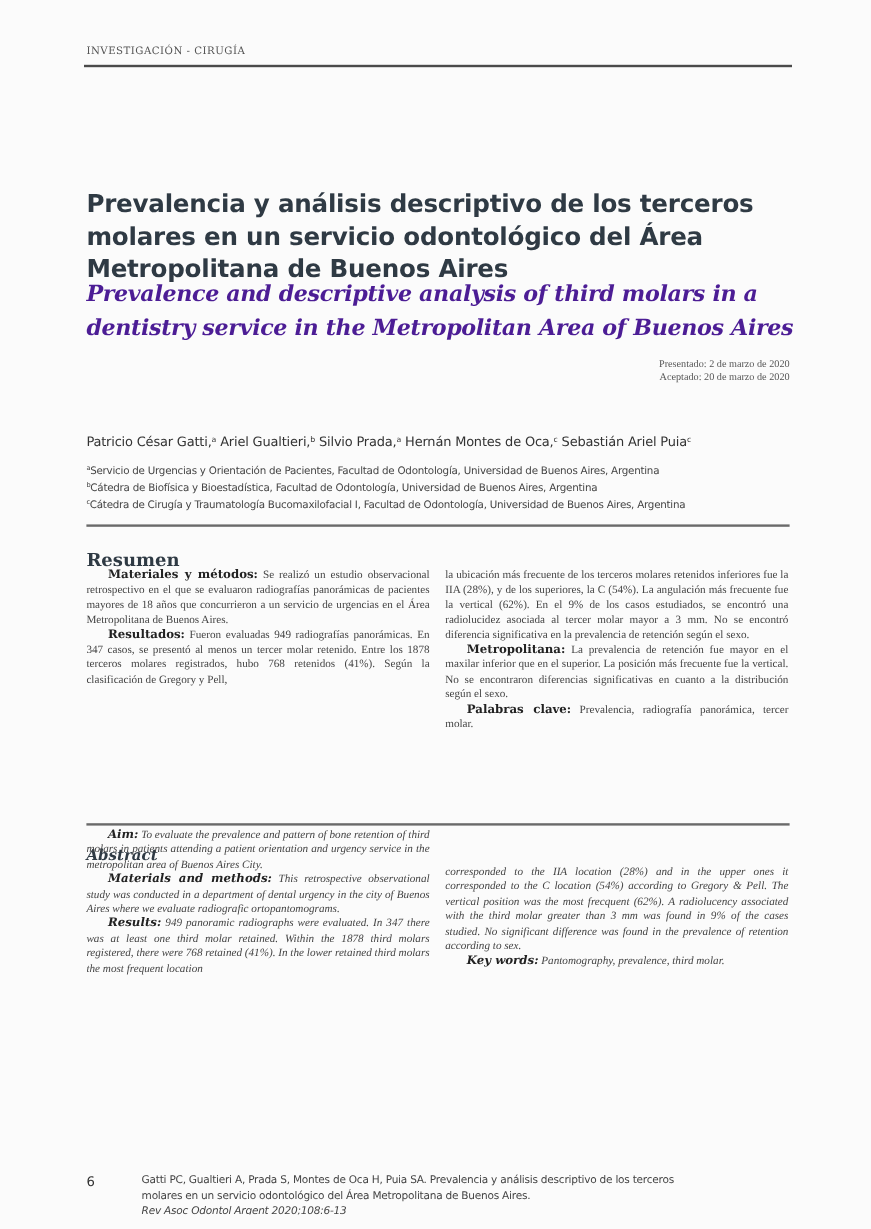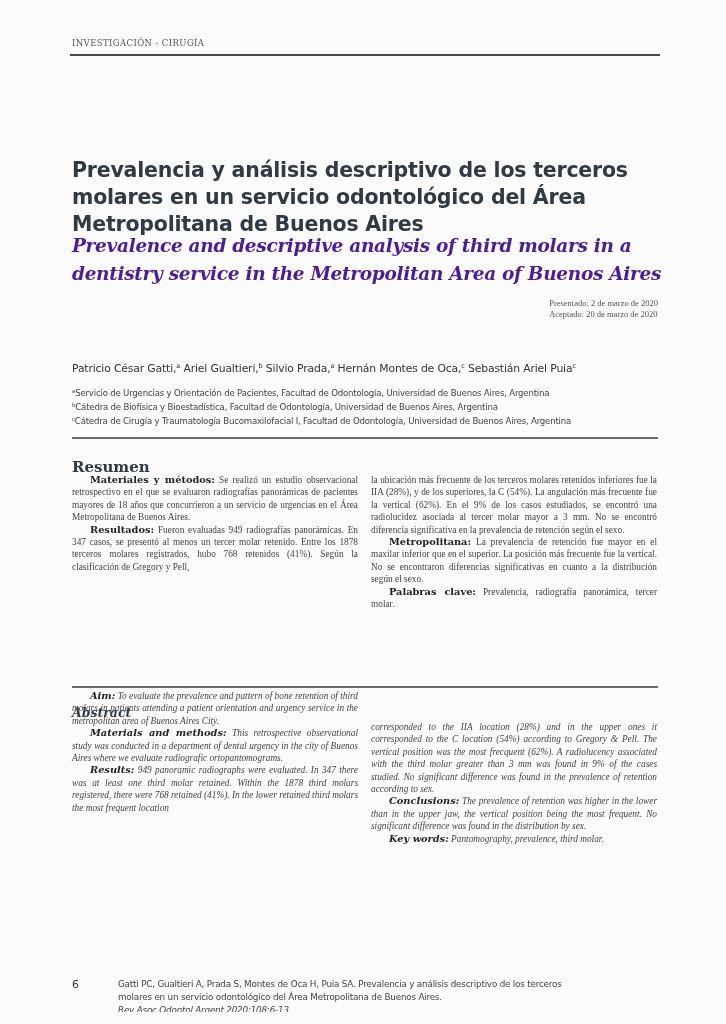--- a/index.html
+++ b/index.html
@@ -26,21 +26,21 @@
     letter-spacing: -0.2px;
     margin-top: 42px;
   }
   .title-en {
     position: absolute; left: 72px; top: 232px; width: 600px;
     font-family: "DejaVu Serif", serif; font-style: italic; font-weight: bold;
     font-size: 18.5px; line-height: 28px; color: #4c1d95;
     letter-spacing: -0.3px;
   }
   .dates {
-    position: absolute; right: 68px; top: 298px; 
+    position: absolute; right: 68px; top: 298px; text-align: right;
     font-size: 8.5px; line-height: 11px; color: #555;
   }
   .authors {
     position: absolute; left: 72px; top: 362px; width: 600px;
     font-family: "DejaVu Sans", sans-serif; font-size: 10.8px; color: #333;
     letter-spacing: -0.15px; white-space: nowrap;
   }
   .authors sup { font-size: 6.5px; vertical-align: 4px; }
   .affils {
     position: absolute; left: 72px; top: 386px; width: 600px;
@@ -135,21 +135,20 @@
 <div class="heading-abstract">Abstract</div>
 
 <div class="col col-en-left">
   <p><span class="lead">Aim:</span> <span>To evaluate the prevalence and pattern of bone retention of third molars in patients attending a patient orientation and urgency service in the metropolitan area of Buenos Aires City.</span></p>
   <p><span class="lead">Materials and methods:</span> <span>This retrospective observational study was conducted in a department of dental urgency in the city of Buenos Aires where we evaluate radiografic ortopantomograms.</span></p>
   <p><span class="lead">Results:</span> <span>949 panoramic radiographs were evaluated. In 347 there was at least one third molar retained. Within the 1878 third molars registered, there were 768 retained (41%). In the lower retained third molars the most frequent location</span></p>
 </div>
 
 <div class="col col-en-right">
   <p class="noindent">corresponded to the IIA location (28%) and in the upper ones it corresponded to the C location (54%) according to Gregory &amp; Pell. The vertical position was the most frecquent (62%). A radiolucency associated with the third molar greater than 3 mm was found in 9% of the cases studied. No significant difference was found in the prevalence of retention according to sex.</p>
-  <p><span class="lead">Conclusions:</span> <span>The prevalence of retention was higher in the lower than in the upper jaw, the vertical position being the most frequent. No significant difference was found in the distribution by sex.</span></p>
   <p><span class="lead">Key words:</span> <span>Pantomography, prevalence, third molar.</span></p>
 </div>
 
 <div class="footer-page">6</div>
 <div class="footer-cite">
   <div>Gatti PC, Gualtieri A, Prada S, Montes de Oca H, Puia SA. Prevalencia y análisis descriptivo de los terceros</div>
   <div>molares en un servicio odontológico del Área Metropolitana de Buenos Aires.</div>
   <div class="ital">Rev Asoc Odontol Argent 2020;108:6-13</div>
 </div>
 

